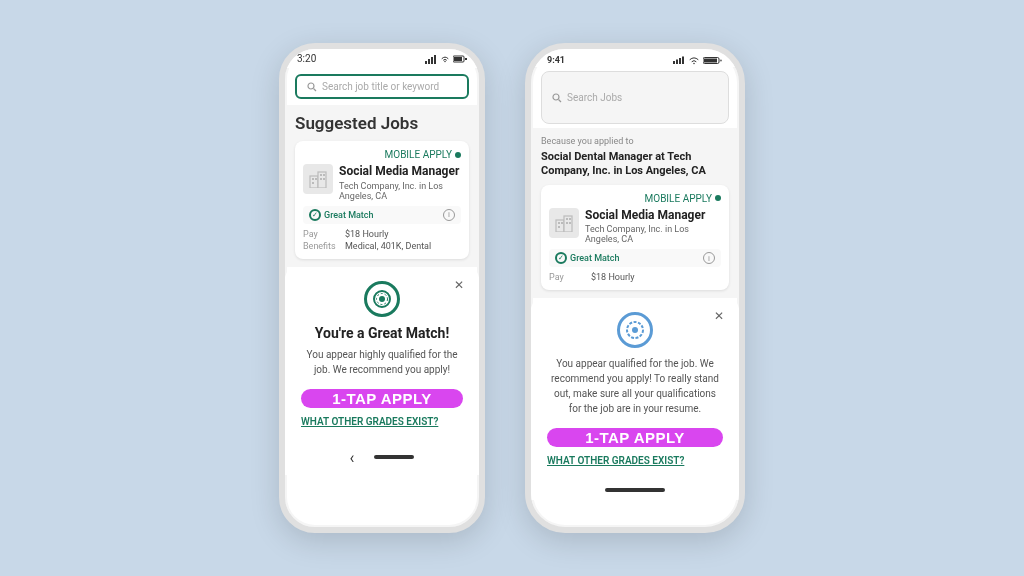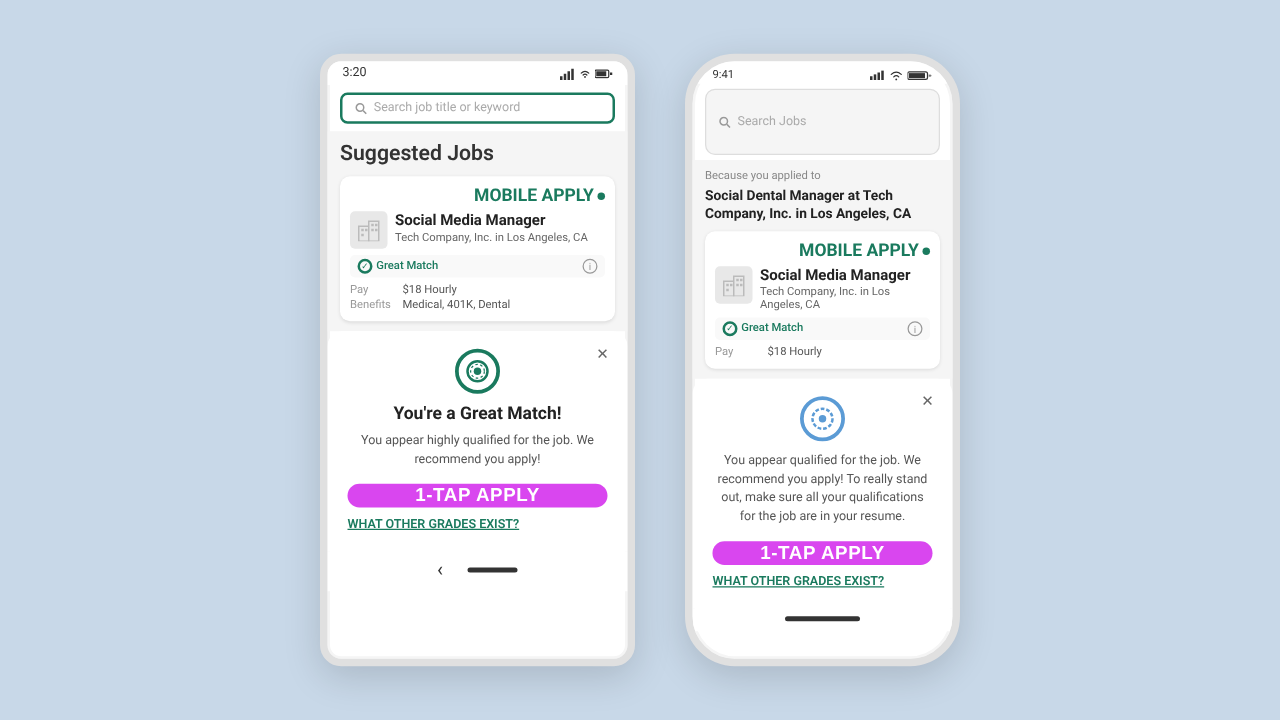--- a/index.html
+++ b/index.html
@@ -19,23 +19,22 @@
     .phone {
       background: #fff;
       border-radius: 36px;
       border: 6px solid #e0e0e0;
       box-shadow: 0 8px 30px rgba(0,0,0,0.15), inset 0 0 0 2px #f5f5f5;
       position: relative;
       overflow: hidden;
     }
 
     .phone-android {
-      width: 252px;
+      width: 206px;
       height: 490px;
-      border-radius: 17px;
     }
 
     .phone-iphone {
       width: 220px;
       height: 490px;
       border-radius: 40px;
     }
 
     
     .status-bar-android {
@@ -120,23 +119,23 @@
 
     .mobile-apply-row {
       display: flex;
       justify-content: flex-end;
       align-items: center;
       gap: 3px;
       margin-bottom: 4px;
     }
 
     .mobile-apply-text {
-      font-size: 14px;
+      font-size: 10px;
       color: #1a7a5e;
-      font-weight: 700;
+      font-weight: 400;
       padding-left: 40px;
     }
 
     .mobile-apply-dot {
       width: 6px;
       height: 6px;
       background: #1a7a5e;
       border-radius: 50%;
     }
 
@@ -472,21 +471,21 @@
   <div class="bottom-nav-android">
     <span class="nav-arrow" style="font-size:16px; color:#333;">‹</span>
     <div class="nav-home-indicator"></div>
   </div>
 
 </div>
 
 <div class="phone phone-iphone">
 
   <div class="status-bar-iphone">
-    <span style="font-weight:400;">9:41</span>
+    <span style="font-weight:700;">9:41</span>
     <div class="status-icons">
       <svg width="12" height="8" viewBox="0 0 12 8">
         <rect x="0" y="5" width="2" height="3" fill="#333"></rect>
         <rect x="3" y="3.5" width="2" height="4.5" fill="#333"></rect>
         <rect x="6" y="2" width="2" height="6" fill="#333"></rect>
         <rect x="9" y="0.5" width="2" height="7.5" fill="#333"></rect>
       </svg>
       <svg width="12" height="9" viewBox="0 0 12 9">
         <path d="M6 7.5 L6 7.5" stroke="#333" stroke-width="1.5" stroke-linecap="round"></path>
         <path d="M4 5.5 Q6 3.5 8 5.5" stroke="#333" stroke-width="1" fill="none" stroke-linecap="round"></path>

